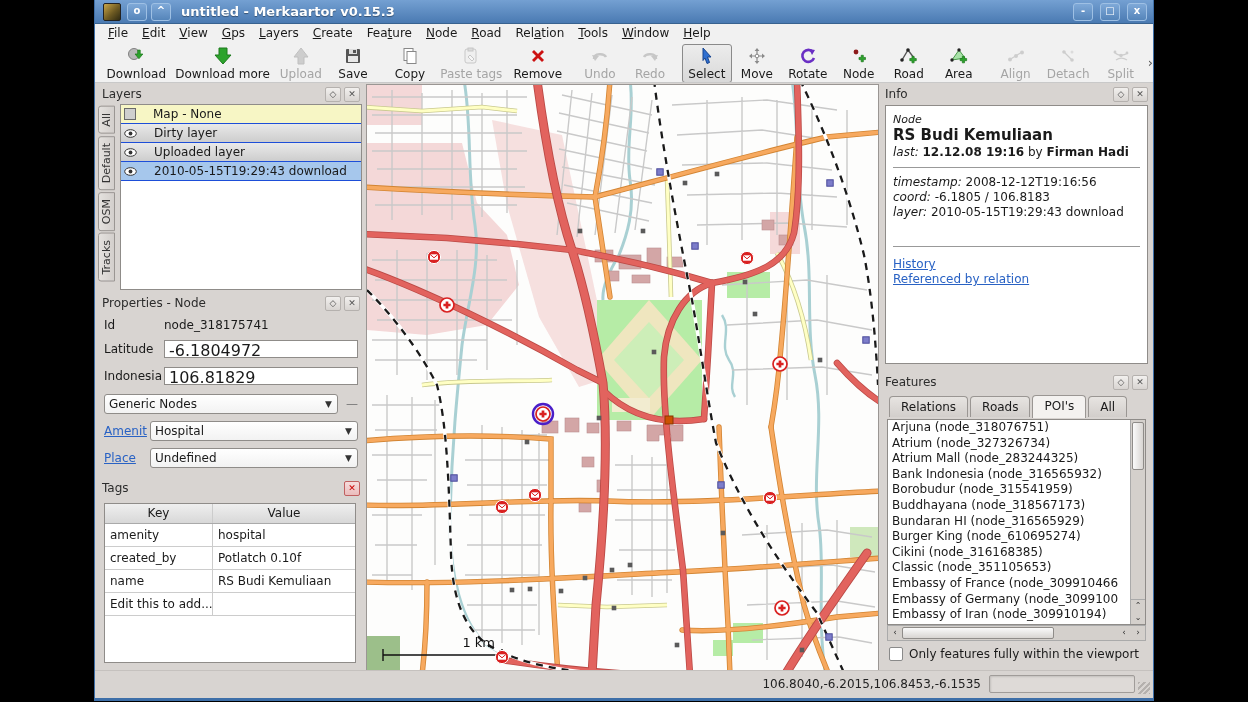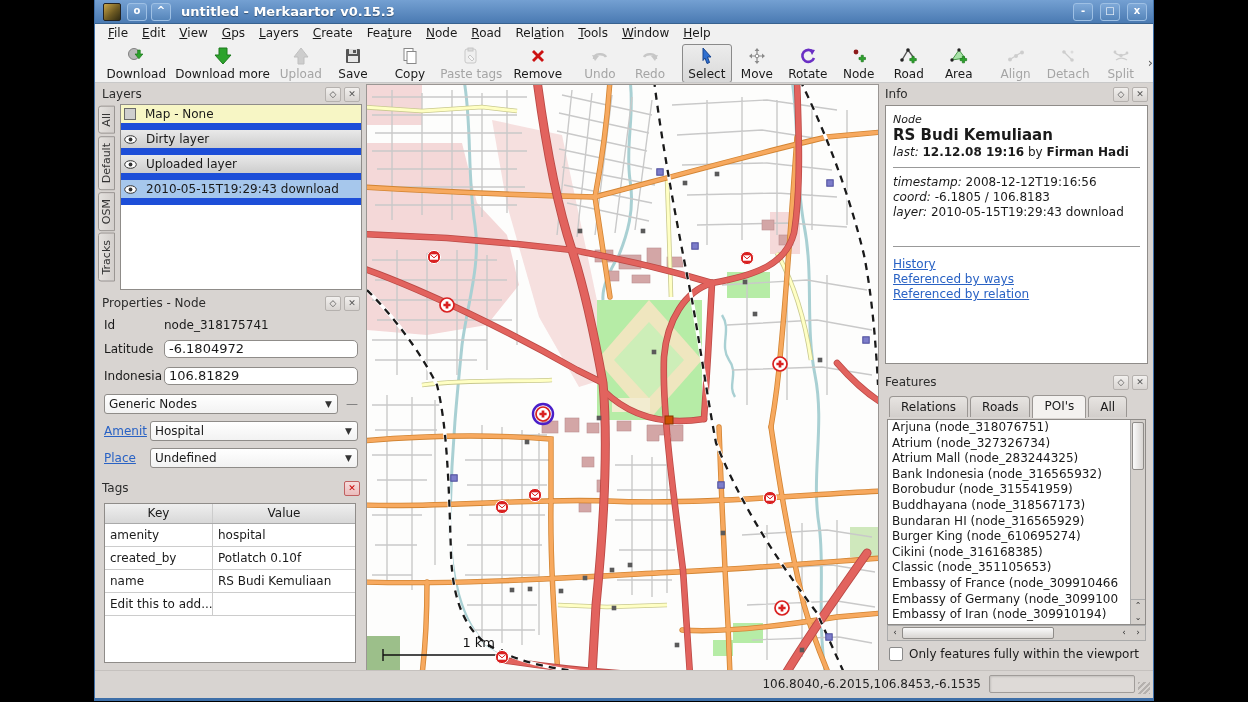--- a/index.html
+++ b/index.html
@@ -45,30 +45,30 @@
   .ph-btn{width:14px;height:13px;font-size:9px;line-height:12px;text-align:center;color:#555;
           border:1px solid #b5b1ae;border-radius:2px;background:linear-gradient(#f2f0ee,#d8d4d1);margin-left:3px;}
   .ph-btn.red{color:#c00;border-color:#c06060;background:linear-gradient(#f6dcdc,#eabcbc);font-weight:bold;}
   .sunken{border:1px solid #8f8c89;background:#fff;box-sizing:border-box;}
   
   .vtabs{position:absolute;left:0;top:0;bottom:0;width:21px;}
   .vtab{writing-mode:vertical-rl;transform:rotate(180deg);background:linear-gradient(90deg,#d3cfcc,#e4e1de);
         border:1px solid #9a9693;border-radius:0 3px 3px 0;margin:2px 0;padding:6px 1px;
         font-size:11px;color:#333;text-align:center;display:block;}
   .layer-list{position:absolute;left:22px;right:2px;top:0;bottom:0;}
-  .layer-row{height:18px;display:flex;align-items:center;padding:0 3px;border-bottom:7px solid #1d4ed8;
-             font-size:12px;gap:9px;}
+  .layer-row{height:18px;display:flex;align-items:center;padding:0 3px;border-bottom:1px solid #1d4ed8;
+             font-size:12px;gap:17px;}
   .layer-row.yellow{background:#f7f6c5;}
   .layer-row.gray{background:linear-gradient(#e9e9e9,#cdcdcd);}
   .layer-row.selected{background:#a6c7ec;}
   .chk-square{width:10px;height:10px;background:#cfcfcf;border:1px solid #6a6a6a;}
   
   .prop-row{position:absolute;left:6px;right:6px;display:flex;align-items:center;}
-  .prop-input{height:16px;border:1px solid #8f8c89;border-radius:5px;background:#fff;
-              padding:0 4px;font-size:13px;font-family:"DejaVu Sans",sans-serif;}
+  .prop-input{height:16px;border:1px solid #8f8c89;border-radius:0;background:#fff;
+              padding:0 4px;font-size:16px;font-family:"DejaVu Sans",sans-serif;}
   .combo{height:18px;border:1px solid #8f8c89;border-radius:3px;background:linear-gradient(#fff,#f2f2f2);
          display:flex;align-items:center;padding:0 4px;font-size:12px;position:relative;}
   .combo .arrow{position:absolute;right:5px;color:#333;font-size:9px;}
   a.plink{color:#2962c4;text-decoration:underline;}
   
   .tags-table{position:absolute;left:6px;right:8px;top:24px;bottom:6px;border:1px solid #8f8c89;background:#fff;}
   .tg-head{display:flex;height:19px;background:linear-gradient(#efefef,#d8d8d8);border-bottom:1px solid #aaa;}
   .tg-head div{text-align:center;font-size:12px;line-height:19px;}
   .tg-row{display:flex;height:22px;border-bottom:1px solid #ccc;}
   .tg-row div{font-size:12px;line-height:22px;padding:0 5px;overflow:hidden;white-space:nowrap;}
@@ -724,21 +724,20 @@
           <span>by</span>
           <span class="ibold">Firman Hadi</span>
         </div>
         <hr class="ihr">
         <div><span class="ilbl">timestamp:</span> <span>2008-12-12T19:16:56</span></div>
         <div><span class="ilbl">coord:</span> <span>-6.1805 / 106.8183</span></div>
         <div><span class="ilbl">layer:</span> <span>2010-05-15T19:29:43 download</span></div>
         <hr class="ihr" style="margin-top:26px;">
         <div class="info-links" style="margin-top:10px;">
           <a>History</a>
-          <a>Referenced by ways</a>
           <a>Referenced by relation</a>
         </div>
       </div>
     </div>
 
     <div class="panel" style="left:786px;top:373px;width:271px;height:296px;">
       <div class="panel-header">
         <span class="ph-title">Features</span>
         <span class="ph-btn">◇</span>
         <span class="ph-btn">✕</span>

